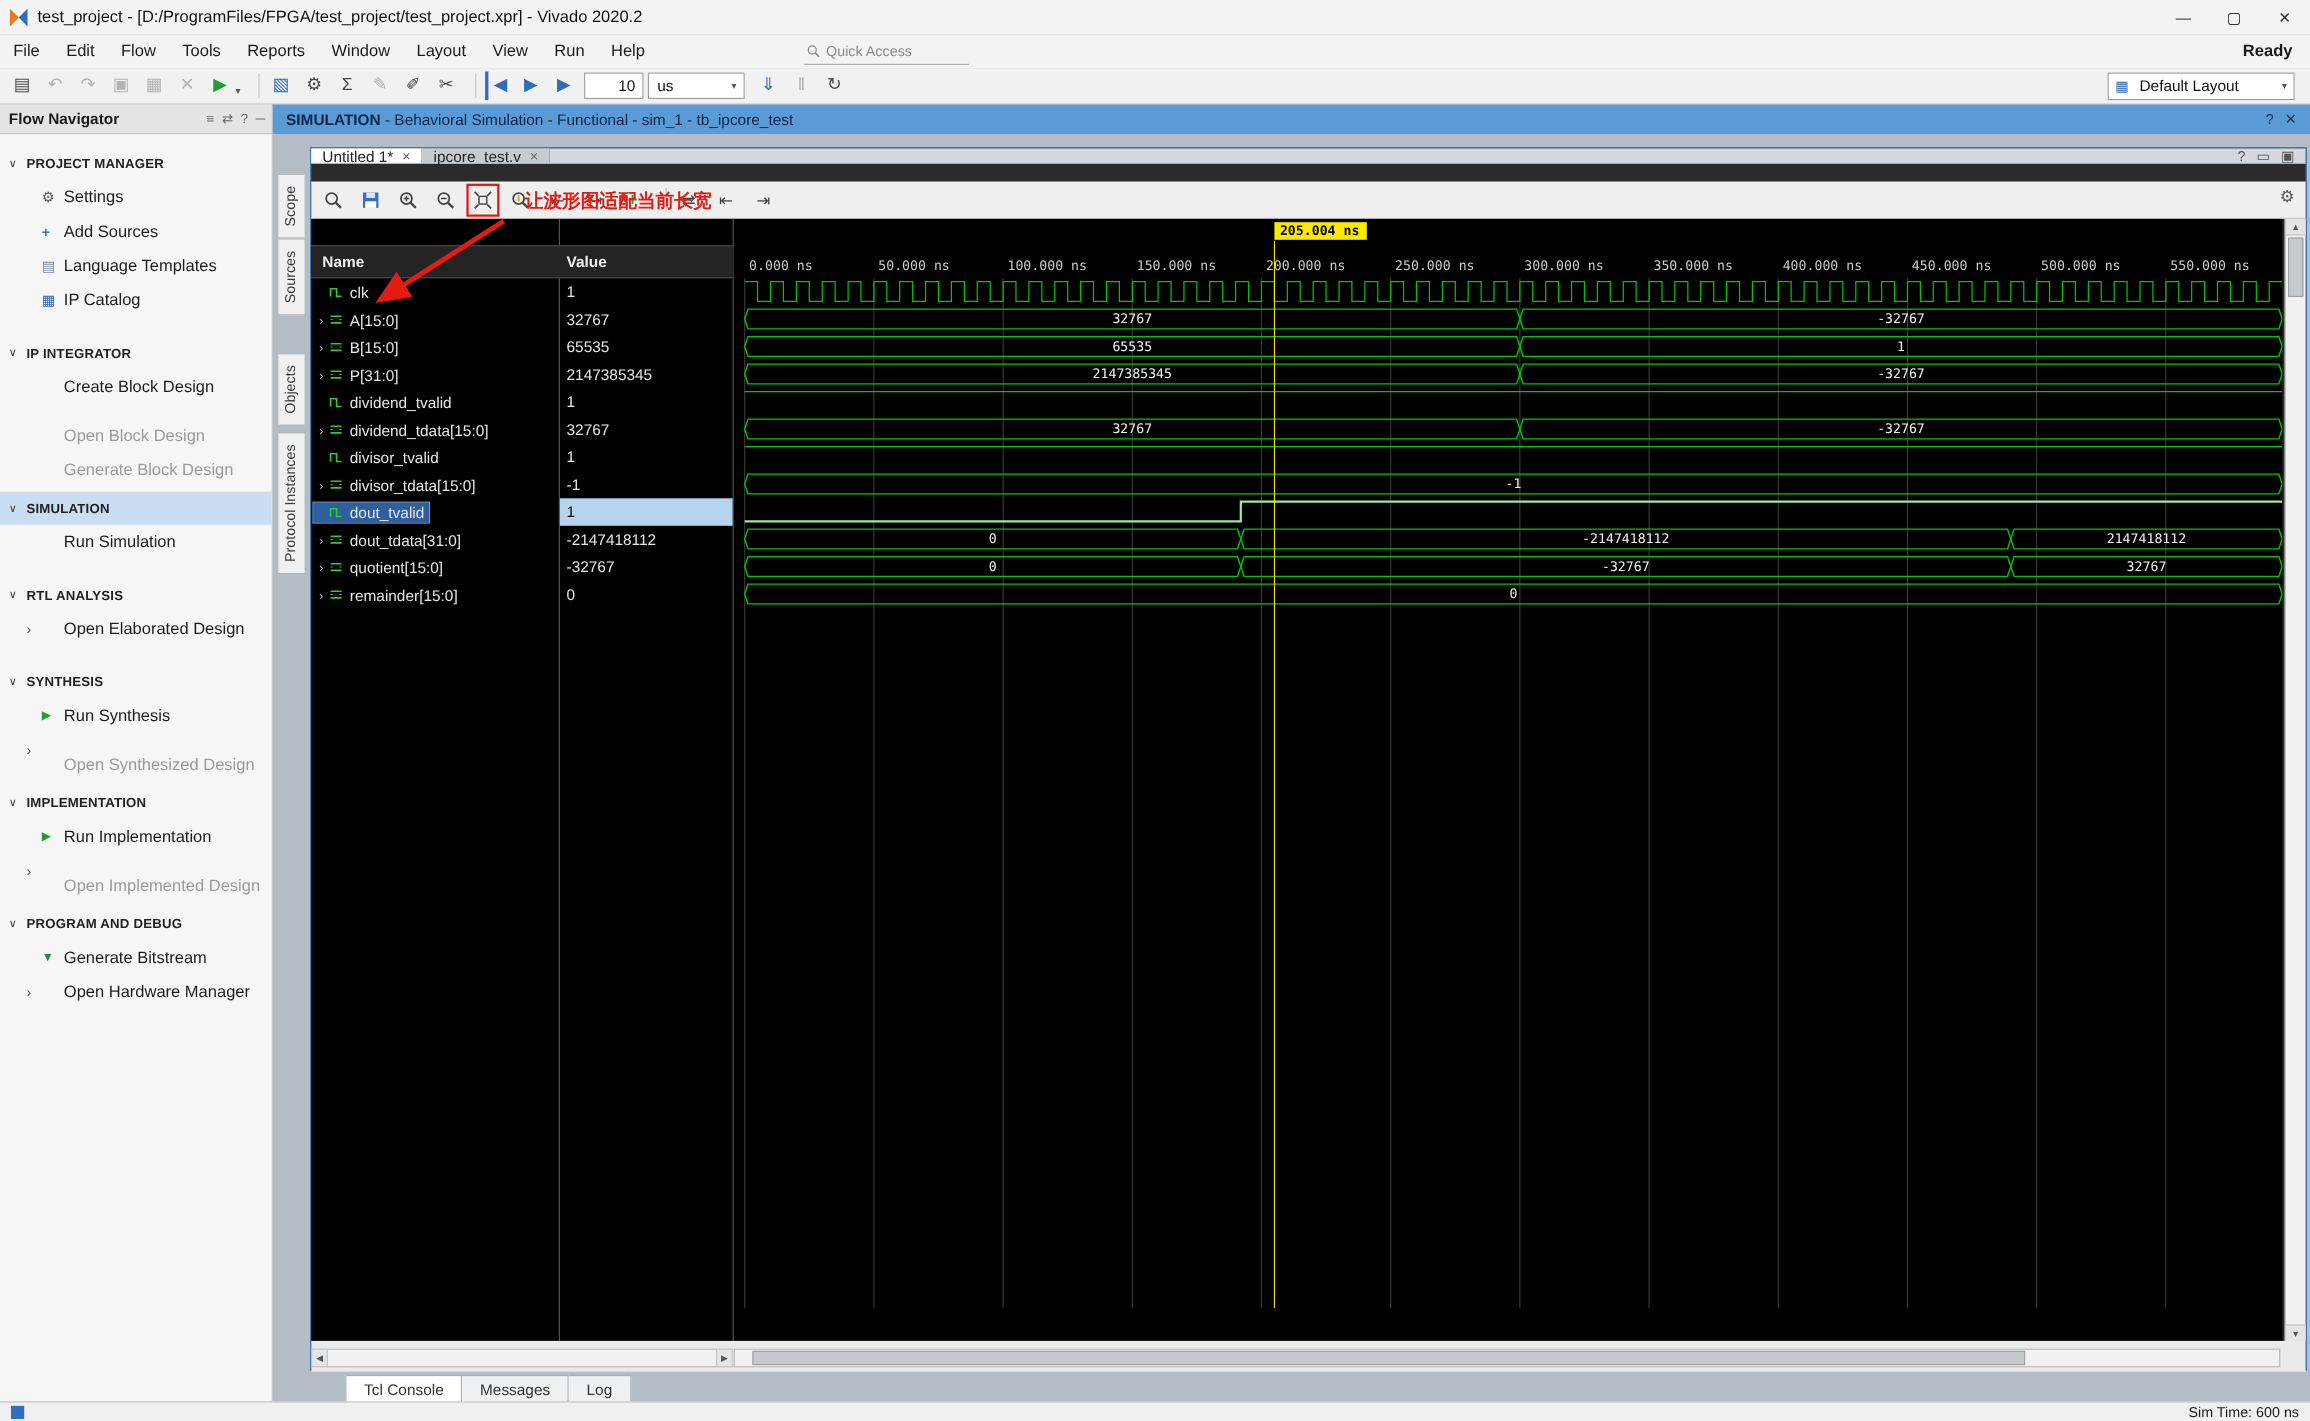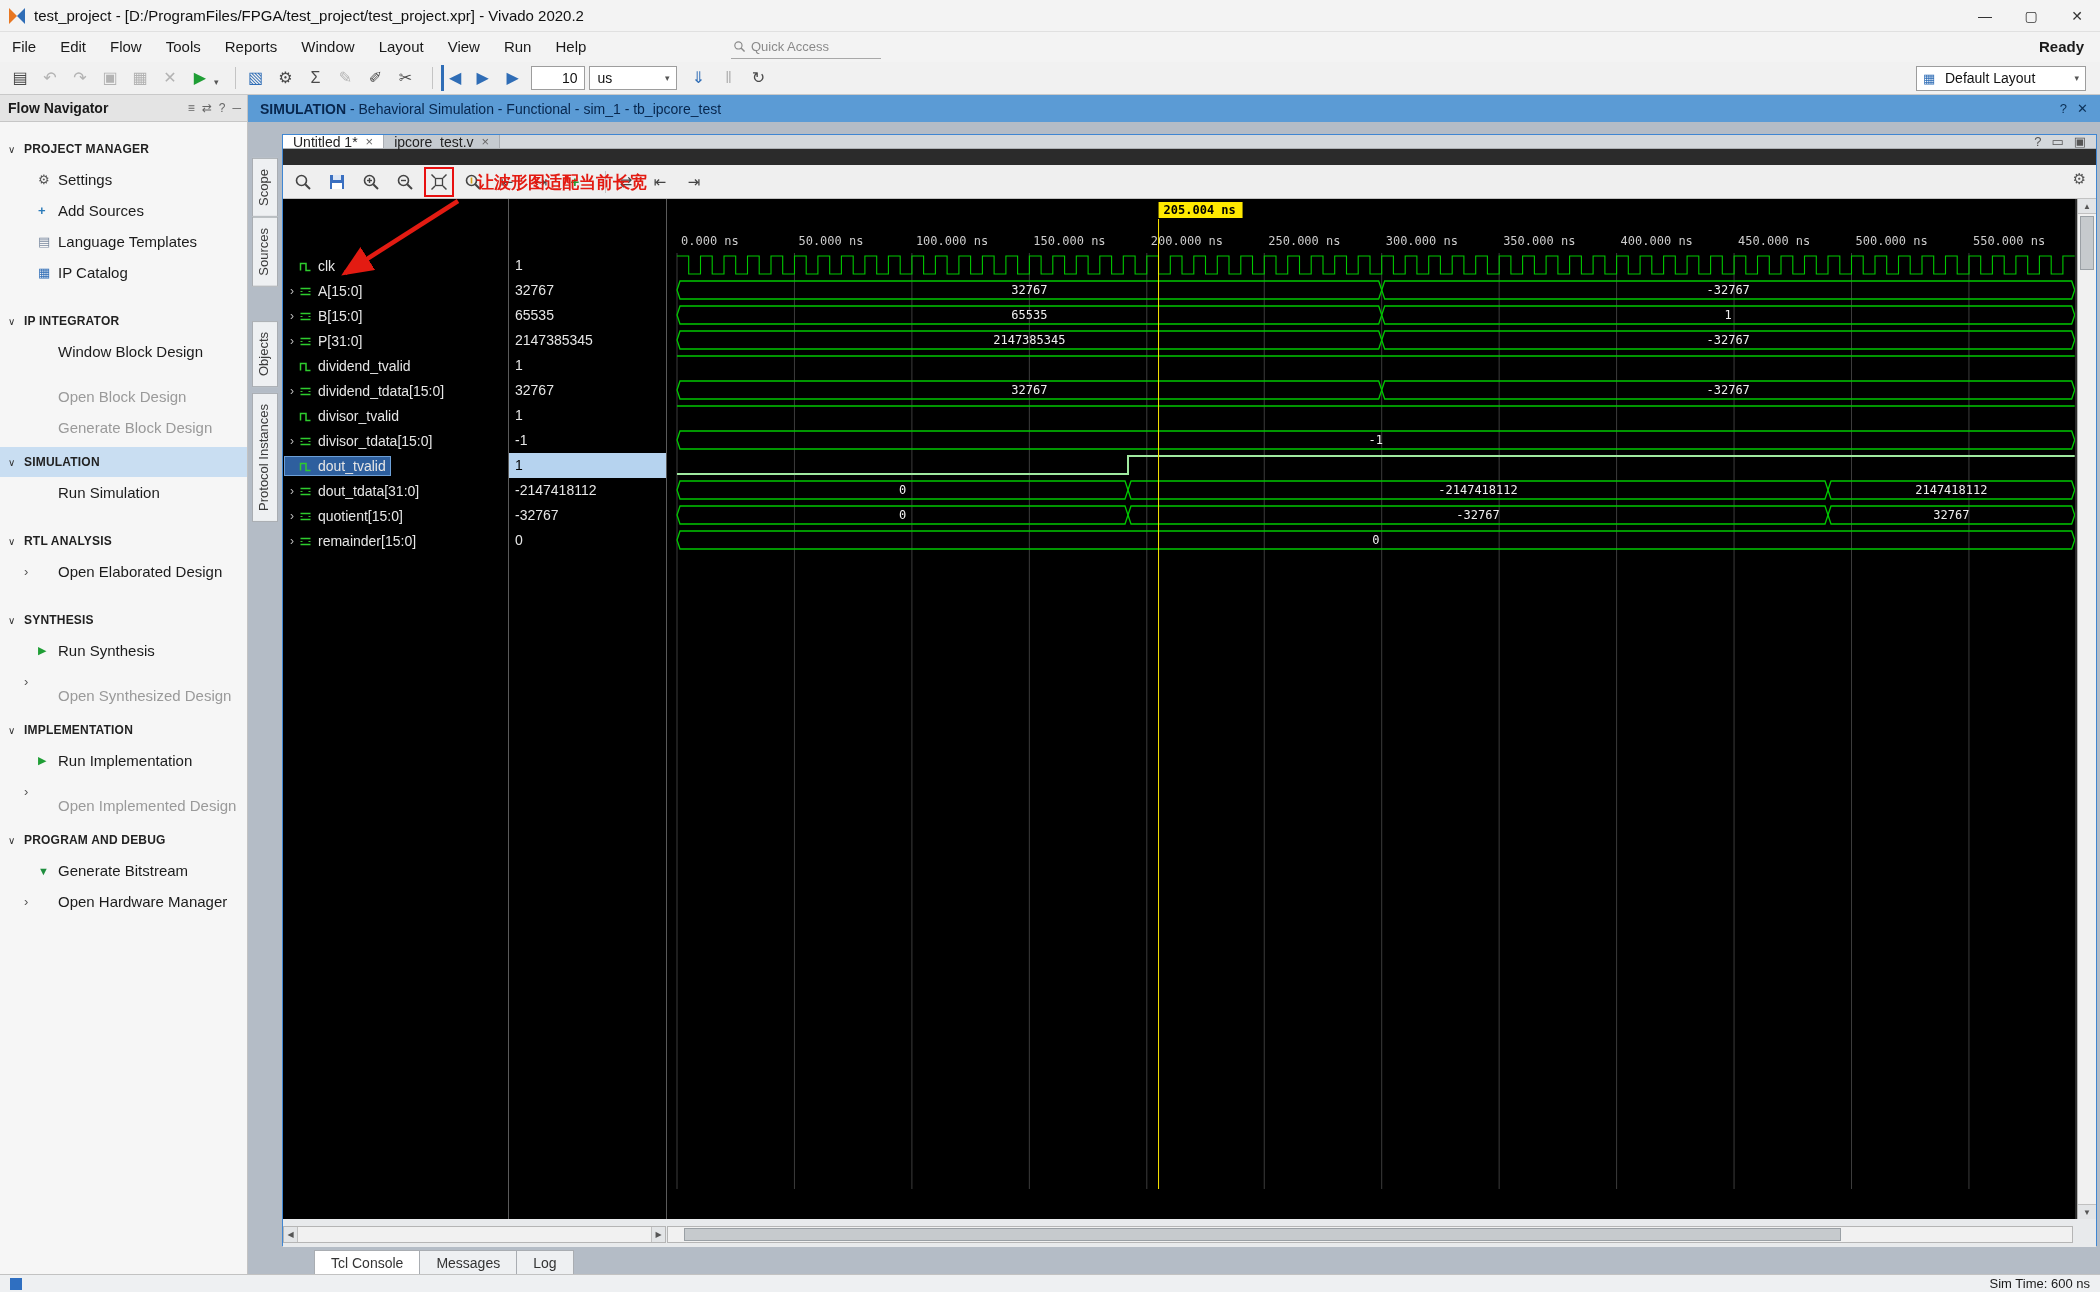--- a/index.html
+++ b/index.html
@@ -277,21 +277,21 @@
           <span class="nav-ico ico-ip">▦</span>
           <span class="nav-item-label">IP Catalog</span>
         </div>
         <div class="nav-section">
           <span class="nav-chev">∨</span>
           <span class="nav-sec-label">IP INTEGRATOR</span>
         </div>
         <div class="nav-item">
           <span class="item-chev"></span>
           <span class="nav-ico"></span>
-          <span class="nav-item-label">Window Block Design</span>
+          <span class="nav-item-label">Create Block Design</span>
         </div>
         <div class="nav-item disabled">
           <span class="item-chev"></span>
           <span class="nav-ico"></span>
           <span class="nav-item-label">Open Block Design</span>
         </div>
         <div class="nav-item disabled">
           <span class="item-chev"></span>
           <span class="nav-ico"></span>
           <span class="nav-item-label">Generate Block Design</span>
@@ -445,20 +445,24 @@
       <svg class="anno-arrow" viewBox="0 0 150 100">
         <defs>
           <marker id="ah" markerWidth="8" markerHeight="8" refX="6" refY="3" orient="auto">
             <path d="M0,0 L7,3 L0,6 Z" fill="#e31b12"></path>
           </marker>
         </defs>
         <line x1="135" y1="8" x2="22" y2="80" stroke="#e31b12" stroke-width="4.5" marker-end="url(#ah)"></line>
       </svg>
 
       <div class="wblack">
+        <div class="col-header">
+          <span class="hname">Name</span>
+          <span class="hvalue">Value</span>
+        </div>
         <div class="vdiv" style="left:225px"></div>
         <div class="vdiv" style="left:383px"></div>
         <div class="signal-rows">
             <div class="sig-row" style="top: 54px;">
               <span class="namewrap">
                 <span class="sig-chev"></span>
                 <span class="sig-ico"><svg width="13" height="13" viewBox="0 0 13 13">
                     <path d="M1.5 10.5 V3.5 H7 V10.5 H11.5" fill="none" stroke="#2ecc2e" stroke-width="1.5"></path>
                   </svg></span>
                 <span class="sig-label">clk</span>

